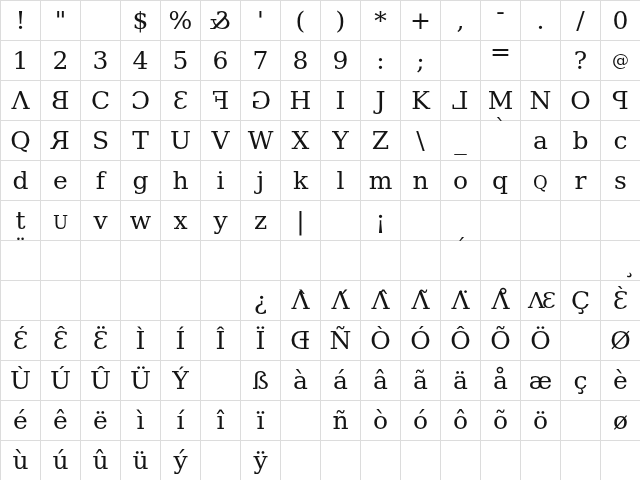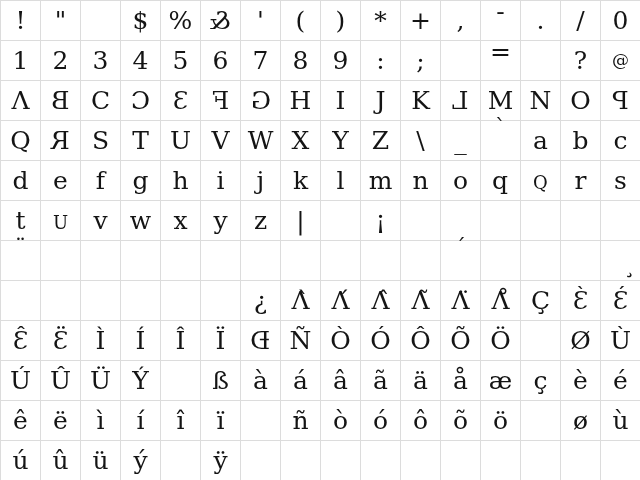--- a/index.html
+++ b/index.html
@@ -170,20 +170,21 @@
     <div class="cell"></div>
     <div class="cell"></div>
     <div class="cell"></div>
     <div class="cell"><span class="glyph">¿</span></div>
     <div class="cell"><span class="glyph">Λ̀</span></div>
     <div class="cell"><span class="glyph">Λ́</span></div>
     <div class="cell"><span class="glyph">Λ̂</span></div>
     <div class="cell"><span class="glyph">Λ̃</span></div>
     <div class="cell"><span class="glyph">Λ̈</span></div>
     <div class="cell"><span class="glyph">Λ̊</span></div>
+    <div class="cell"><span class="glyph lig">ΛƐ</span></div>
     <div class="cell"><span class="glyph">Ç</span></div>
     <div class="cell"><span class="glyph">Ɛ̀</span></div>
     <div class="cell"><span class="glyph">Ɛ́</span></div>
     <div class="cell"><span class="glyph">Ɛ̂</span></div>
     <div class="cell"><span class="glyph">Ɛ̈</span></div>
     <div class="cell"><span class="glyph">Ì</span></div>
     <div class="cell"><span class="glyph">Í</span></div>
     <div class="cell"><span class="glyph">Î</span></div>
     <div class="cell"><span class="glyph">Ï</span></div>
     <div class="cell"><span class="glyph flip">Ð</span></div>

